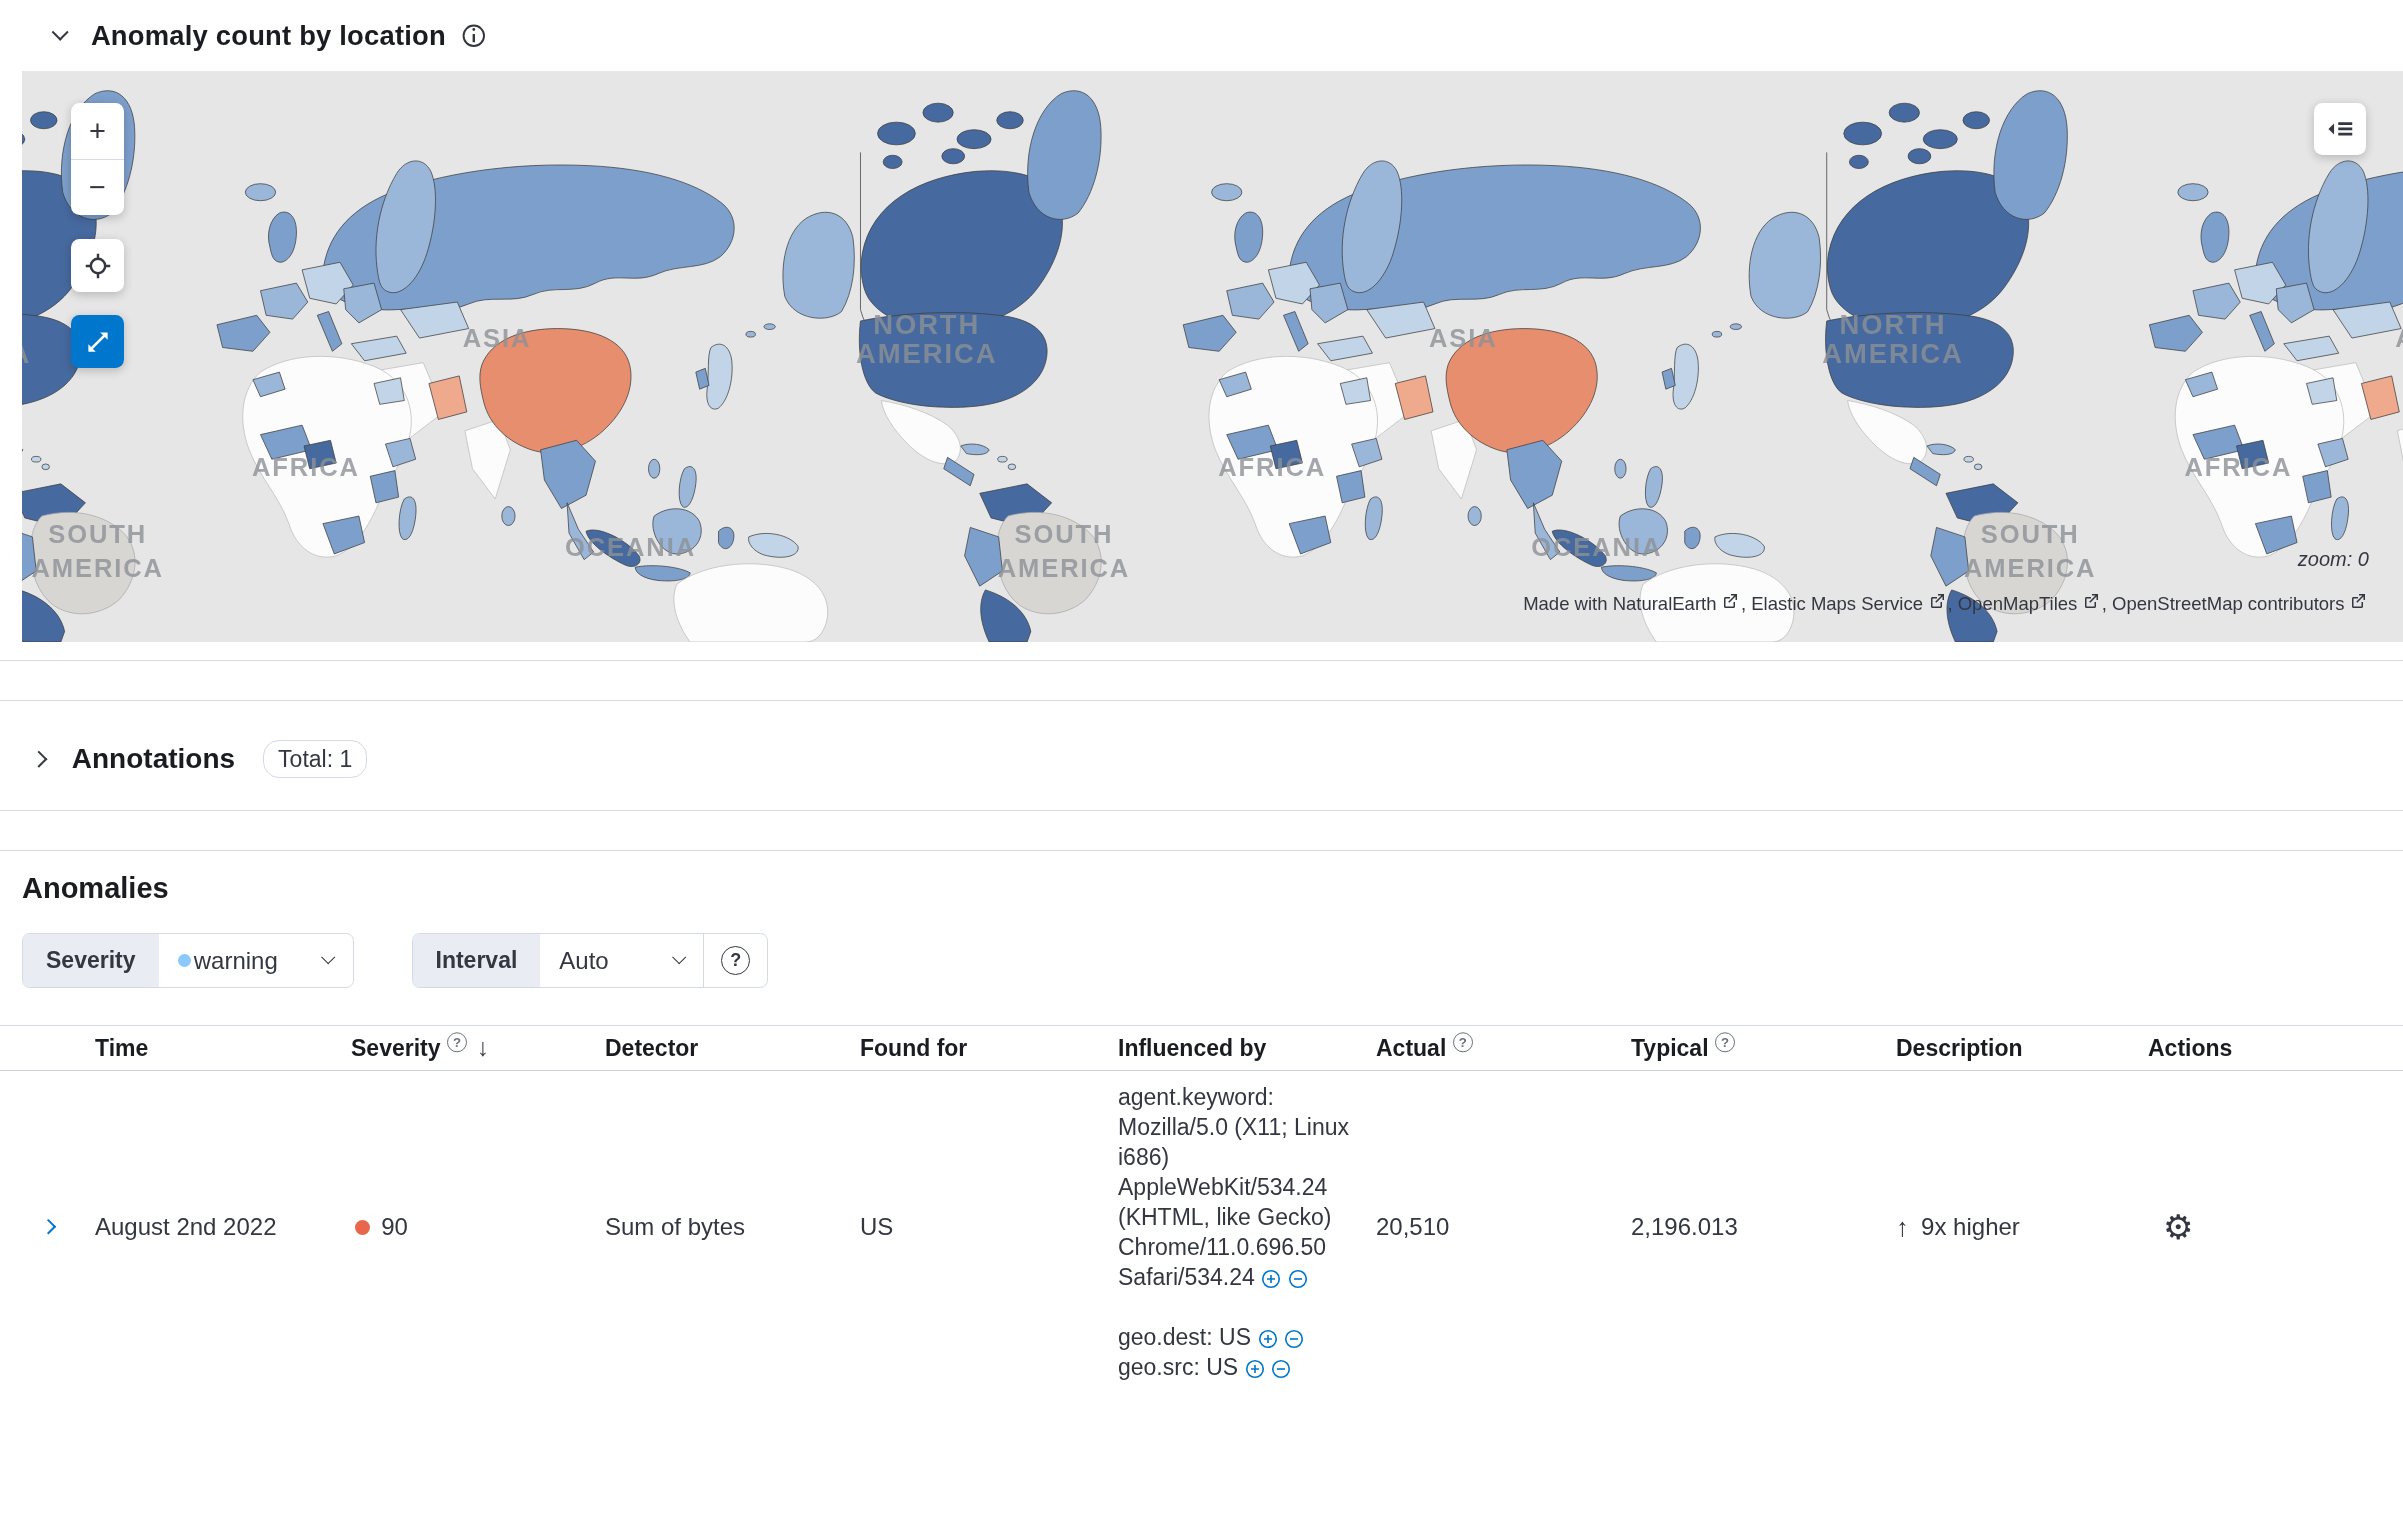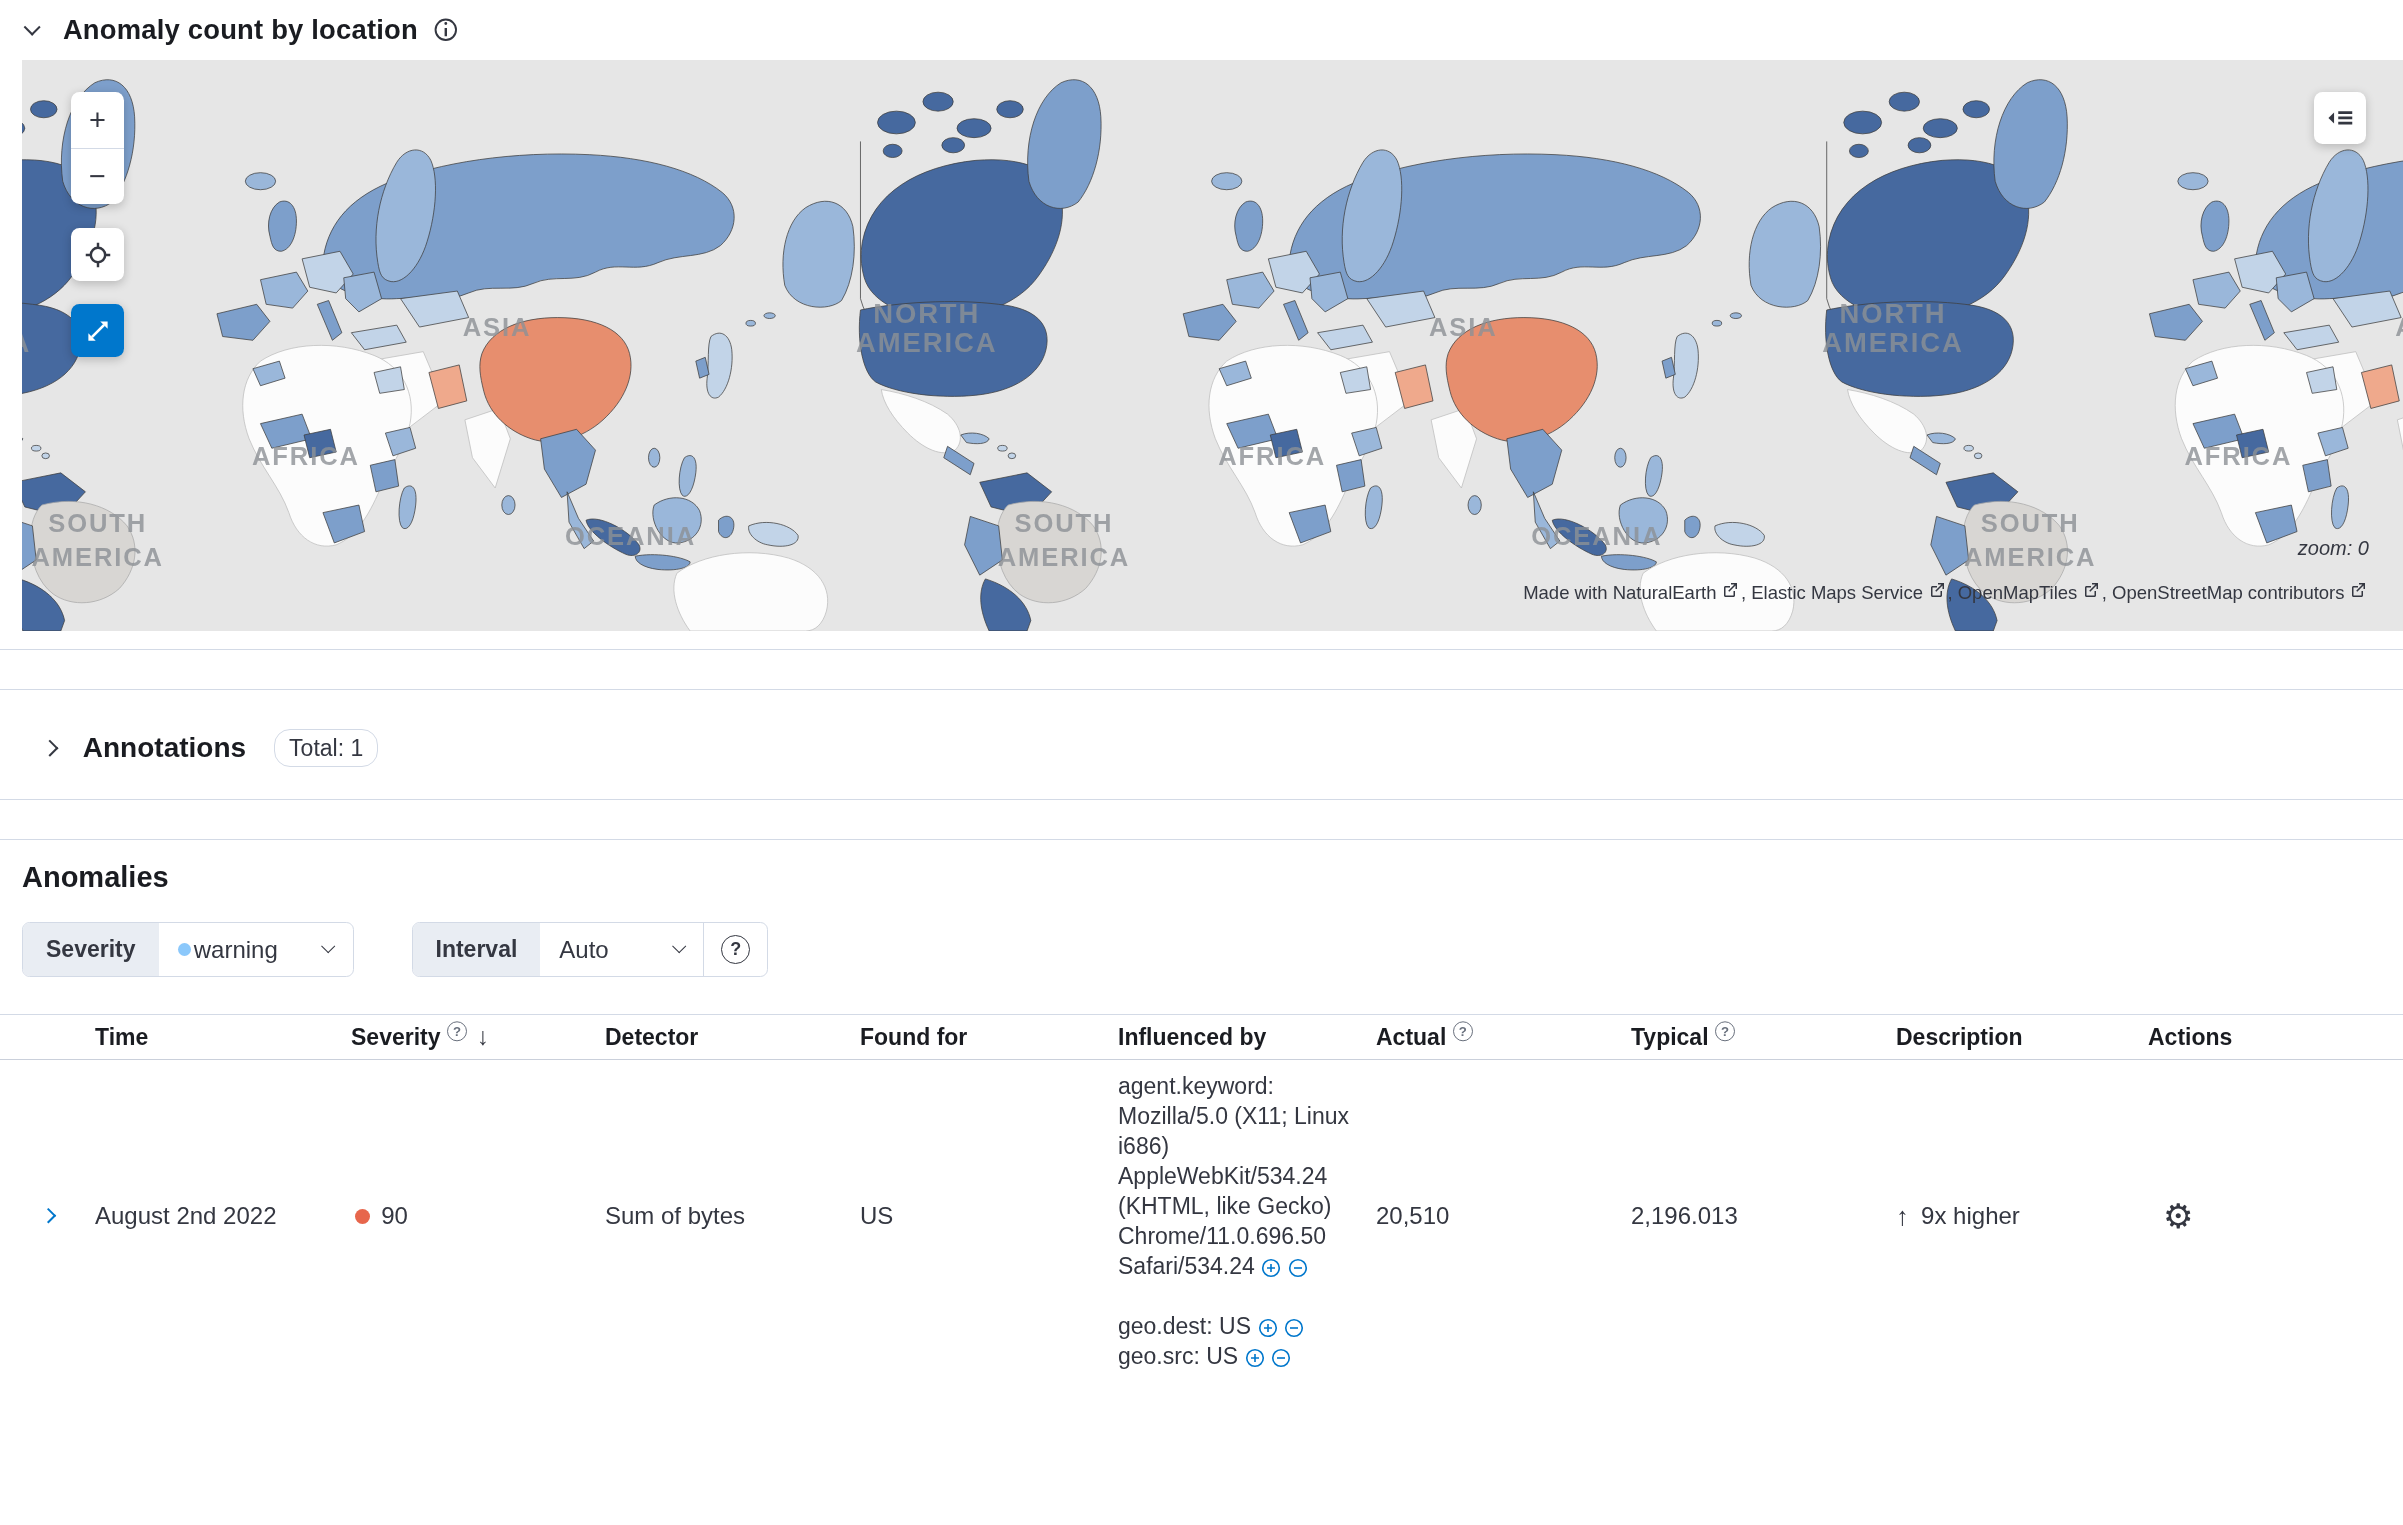--- a/index.html
+++ b/index.html
@@ -9,21 +9,21 @@
 
   
   .rule{height:0.9px; background:var(--rule,#d3dae6);}
   .chev{display:inline-block; width:12.3px; height:12.3px;
     border-right:2.4px solid currentColor; border-bottom:2.4px solid currentColor;}
   .chev.down{transform:rotate(45deg) translate(-1.9px,-1.9px);}
   .chev.right{transform:rotate(-45deg);}
   .dot{display:inline-block; border-radius:50%;}
 
   
-  .map-header{height:60px; display:flex; align-items:center; padding-left:26px;}
+  .map-header{height:71px; display:flex; align-items:center; padding-left:54px;}
   .map-header .chev{color:#343741;}
   .map-header h1{font-size:27.4px; color:var(--title,#1a1c21); margin-left:24.6px; letter-spacing:0.2px;}
   .info-ic{width:25.6px; height:25.6px; margin-left:15px; color:#343741;}
 
   
   .map-wrap{position:relative; margin-left:22px; height:571px; background:var(--sea,#e6e6e6); overflow:hidden;}
   .map-svg{position:absolute; inset:0; display:block;}
   .map-svg path,.map-svg ellipse{stroke:var(--border,#3f3f3f); stroke-width:.8;}
   .lnd{fill:var(--land,#fcfcfc); stroke:#bdbdbd !important;}
   .gry{fill:var(--gray,#d8d6d3); stroke:#a9a9a9 !important;}
@@ -47,21 +47,21 @@
   .legend-btn{right:38px; top:32px; width:52px; height:52px;}
   .mapbtn svg{width:28px; height:28px;}
 
   .zoom-status{position:absolute; right:35px; top:477px; font-size:20px; font-weight:500; color:#343741;font-style:italic;}
   .attribution{position:absolute; right:35px; top:522px; font-size:18.5px; color:#343741;
     display:flex; align-items:center; white-space:pre;}
   .attr-part{display:inline-flex; align-items:flex-start;}
   .ext{width:16px; height:16px; margin:0 2.8px 0 5.7px; fill:#343741;}
 
   
-  .annotations-row{margin-top:34px; height:49px; display:flex; align-items:center; padding-left:44px;}
+  .annotations-row{margin-top:34px; height:49px; display:flex; align-items:center; padding-left:33px;}
   .annotations-row .chev{color:#343741;}
   .annotations-row h2{font-size:28px; color:var(--title,#1a1c21); margin-left:26.5px;}
   .badge{margin-left:28px; border:0.9px solid var(--rule,#d3dae6); border-radius:16px;
     padding:4.7px 14px; font-size:23px; font-weight:500; color:#343741;}
 
   
   .anomalies-title{margin:21px 0 0 22px; font-size:29px; color:var(--title,#1a1c21);}
   .filters{margin:28px 0 0 22px; display:flex; gap:58px;}
   .fgroup{display:flex; height:55px; border:0.9px solid var(--rule,#d3dae6); border-radius:7.6px;
     overflow:hidden; align-items:stretch; background:#fff;}

